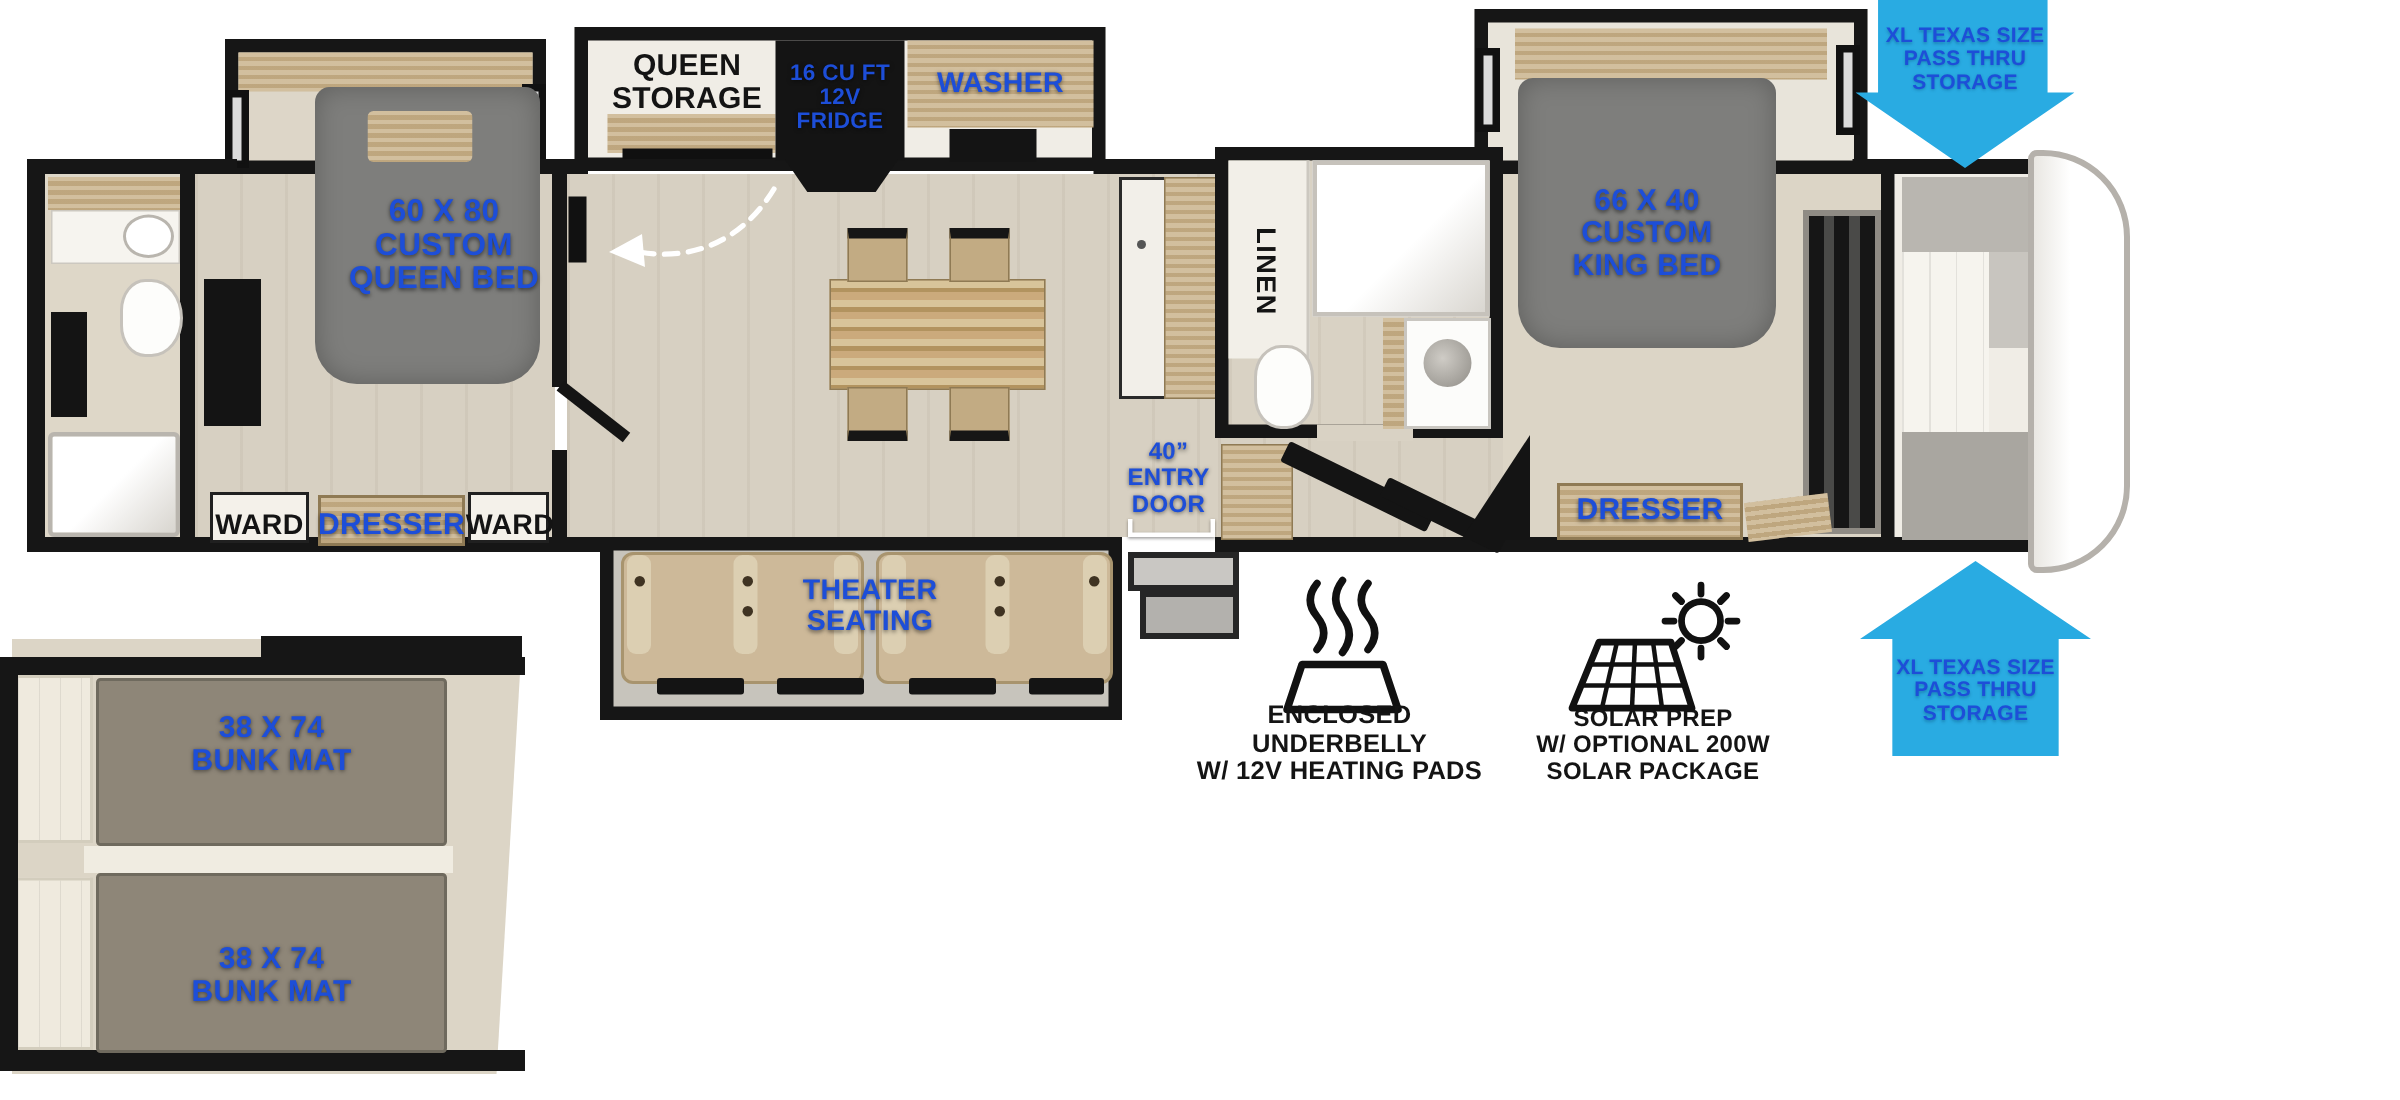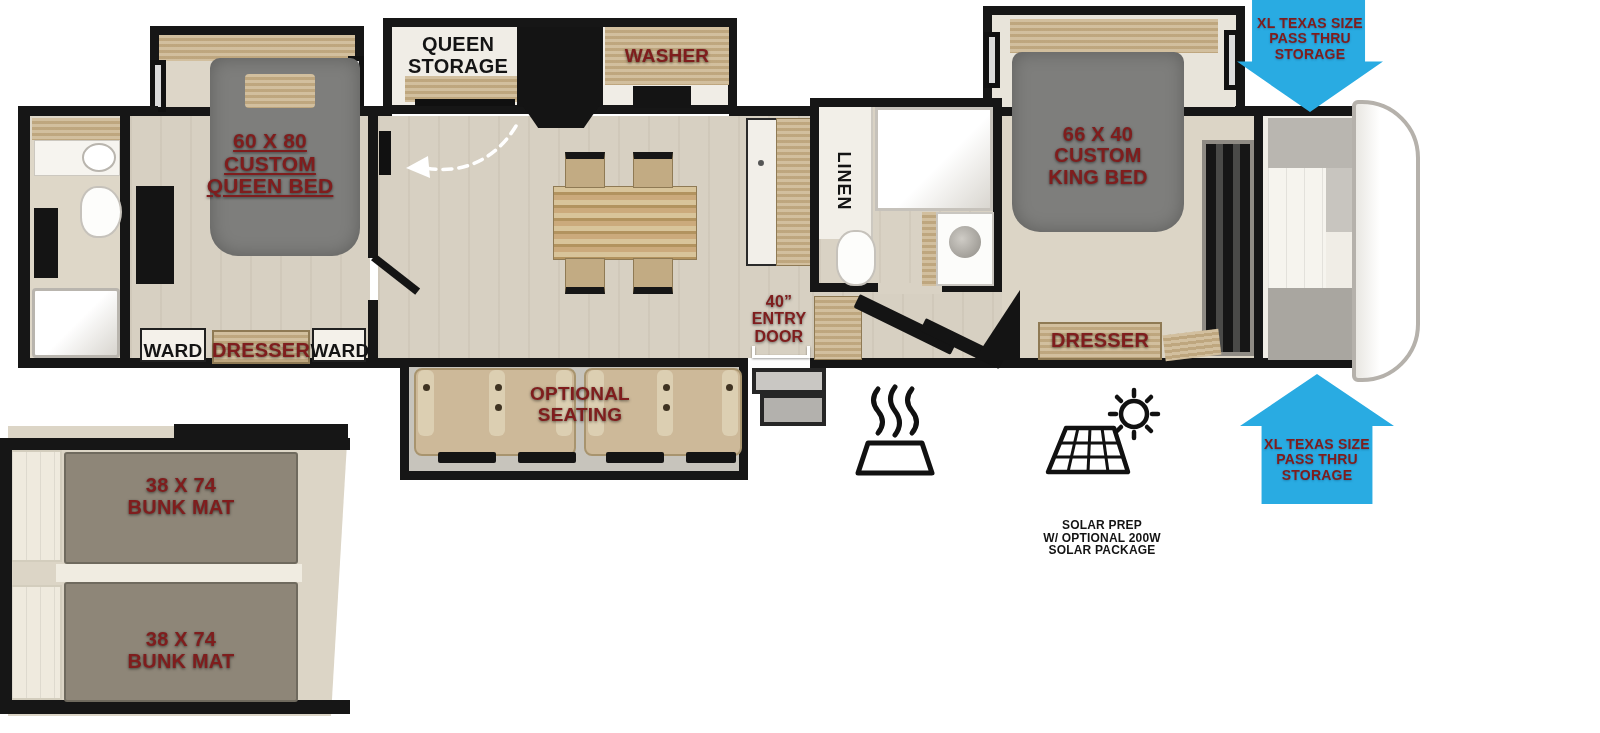--- a/index.html
+++ b/index.html
@@ -13,21 +13,21 @@
   .white-room{position:absolute;background:#f0ede6;}
   .wood{position:absolute;background:#c8b189;
         background-image:repeating-linear-gradient(180deg,rgba(255,255,255,.18) 0 3px,rgba(120,90,50,.12) 3px 6px);}
   .slide{position:absolute;border:9px solid #161616;background:#ddd6c8;}
   .bed{position:absolute;background:#7e7e7c;border-radius:10px 10px 28px 28px;
        box-shadow:inset 0 0 18px rgba(0,0,0,.25);}
   .window{position:absolute;background:#111;border:3px solid #111;}
   .window:after{content:"";position:absolute;inset:2px;background:#fff;opacity:.85;}
   .lbl{position:absolute;font-weight:800;text-align:center;white-space:pre-line;
        line-height:1.08;letter-spacing:.2px;display:flex;align-items:center;justify-content:center;}
-  .lbl.white{color:#7f1d1d;text-shadow:0 1px 3px rgba(0,0,0,.55);}
+  .lbl.white{color:#1d4ed8;text-shadow:0 1px 3px rgba(0,0,0,.55);}
   .lbl.black{color:#141414;}
   .mat{position:absolute;background:#8e8678;border:2px solid #6f6a5e;border-radius:3px;}
   .seatpair{position:absolute;background:#cdb999;border-radius:8px;border:2px solid #a8946e;}
   .arm{position:absolute;top:0;bottom:18px;width:16px;background:#dccfb2;border-radius:6px;}
   .dot{position:absolute;width:7px;height:7px;border-radius:50%;background:#3f3category;background:#3f3322;}
   .register{position:absolute;height:11px;background:#141414;border-radius:2px;}
   .blue-arrow{position:absolute;background:#29ABE2;}
   .stairbar{position:absolute;background:#141414;border-radius:2px;}
   .chair{position:absolute;background:#c2ab83;border:1px solid #8f7a54;}
   svg{position:absolute;overflow:visible;}
@@ -197,44 +197,49 @@
   <div class="wall" style="left:0;top:438px;width:12px;height:276px;"></div>
   <div class="wall" style="left:0;top:700px;width:350px;height:14px;"></div>
   <div class="abs" style="left:12px;top:450px;width:50px;height:112px;background:#efeade;border:2px solid #d3cdbd;border-left:none;background-image:repeating-linear-gradient(90deg,rgba(0,0,0,.07) 0 1px,transparent 1px 14px);"></div>
   <div class="abs" style="left:12px;top:585px;width:50px;height:115px;background:#efeade;border:2px solid #d3cdbd;border-left:none;background-image:repeating-linear-gradient(90deg,rgba(0,0,0,.07) 0 1px,transparent 1px 14px);"></div>
   <div class="mat" style="left:64px;top:452px;width:234px;height:112px;"></div>
   <div class="abs" style="left:56px;top:564px;width:246px;height:18px;background:#f0ece1;"></div>
   <div class="mat" style="left:64px;top:582px;width:234px;height:120px;"></div>
 
   <div class="lbl black" style="left:397px;top:34px;width:122px;height:44px;font-size:20px;">QUEEN
 STORAGE</div>
+  <div class="lbl white" style="left:517px;top:32px;width:86px;height:66px;font-size:15px;">16 CU FT
+12V
+FRIDGE</div>
   <div class="lbl white" style="left:605px;top:44px;width:124px;height:24px;font-size:19px;">WASHER</div>
-  <div class="lbl white" style="left:190px;top:130px;width:160px;height:68px;font-size:21px;text-decoration:underline;">60 X 80
+  <div class="lbl white" style="left:216px;top:130px;width:160px;height:68px;font-size:21px;">60 X 80
 CUSTOM
 QUEEN BED</div>
   <div class="lbl black" style="left:138px;top:340px;width:70px;height:22px;font-size:19px;">WARD</div>
   <div class="lbl white" style="left:210px;top:340px;width:102px;height:22px;font-size:20px;">DRESSER</div>
   <div class="lbl black" style="left:304px;top:340px;width:72px;height:22px;font-size:19px;">WARD</div>
-  <div class="lbl white" style="left:505px;top:384px;width:150px;height:42px;font-size:19px;">OPTIONAL
+  <div class="lbl white" style="left:505px;top:384px;width:150px;height:42px;font-size:19px;">THEATER
 SEATING</div>
   <div class="lbl white" style="left:744px;top:292px;width:70px;height:54px;font-size:16px;">40”
 ENTRY
 DOOR</div>
   <div class="lbl black" style="left:793px;top:170px;width:100px;height:22px;font-size:18px;transform:rotate(90deg);letter-spacing:1px;">LINEN</div>
   <div class="lbl white" style="left:1018px;top:124px;width:160px;height:64px;font-size:20px;">66 X 40
 CUSTOM
 KING BED</div>
   <div class="lbl white" style="left:1036px;top:330px;width:128px;height:22px;font-size:20px;">DRESSER</div>
   <div class="lbl white" style="left:1237px;top:6px;width:146px;height:66px;font-size:14px;text-shadow:0 1px 2px rgba(0,60,100,.35);">XL TEXAS SIZE
 PASS THRU
 STORAGE</div>
   <div class="lbl white" style="left:1240px;top:424px;width:154px;height:72px;font-size:14px;text-shadow:0 1px 2px rgba(0,60,100,.35);">XL TEXAS SIZE
 PASS THRU
 STORAGE</div>
-  <div class="lbl black" style="left:1000px;top:470px;width:204px;height:54px;font-size:12px;margin-top:41px;">SOLAR PREP
+  <div class="lbl black" style="left:788px;top:476px;width:210px;height:40px;font-size:17px;">ENCLOSED UNDERBELLY
+W/ 12V HEATING PADS</div>
+  <div class="lbl black" style="left:1000px;top:470px;width:204px;height:54px;font-size:16px;">SOLAR PREP
 W/ OPTIONAL 200W
 SOLAR PACKAGE</div>
   <div class="lbl white" style="left:106px;top:476px;width:150px;height:42px;font-size:20px;">38 X 74
 BUNK MAT</div>
   <div class="lbl white" style="left:106px;top:630px;width:150px;height:42px;font-size:20px;">38 X 74
 BUNK MAT</div>
 
 </div>
 
 </body></html>

